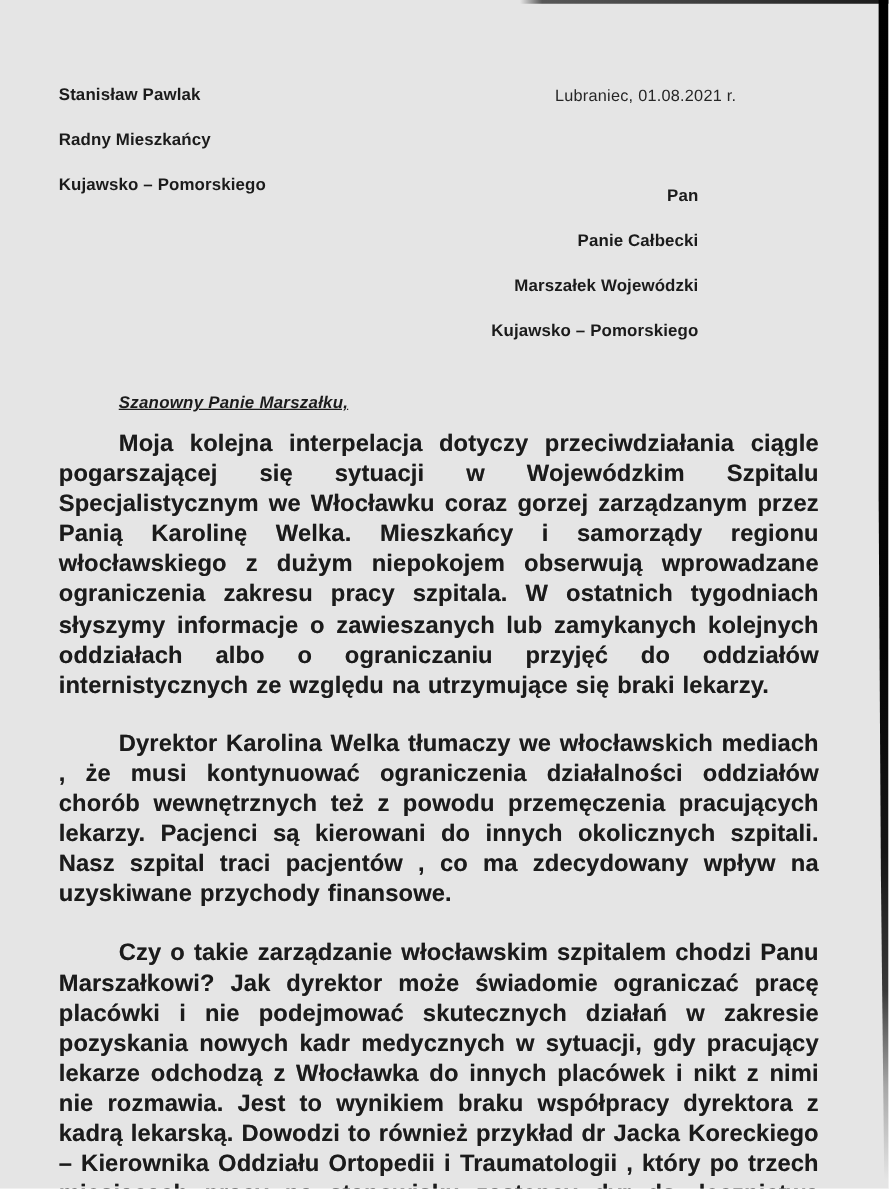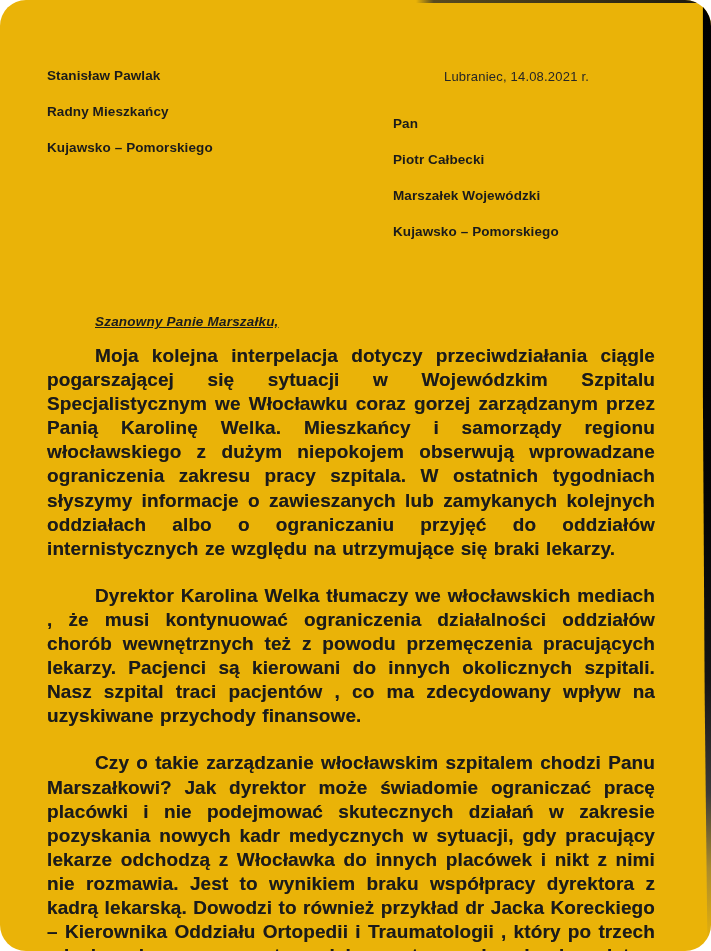--- a/index.html
+++ b/index.html
@@ -4,25 +4,24 @@
 <style>
   html, body {
     margin: 0;
     padding: 0;
     background: #ffffff;
   }
   .page {
     position: relative;
     width: 711px;
     height: 951px;
-    background: #eab308;
+    background: #e5e5e5;
     overflow: hidden;
     font-family: "Liberation Sans", "DejaVu Sans", sans-serif;
     color: #1b1b1b;
-    border-radius: 26px;
   }
   
   .artifact-top {
     position: absolute;
     left: 416px; top: 0;
     width: 295px; height: 3px;
     background: linear-gradient(to right, rgba(40,40,40,0) 0%, rgba(40,40,40,0.75) 6%, rgba(25,25,25,0.85) 60%, rgba(15,15,15,0.95) 100%);
   }
   .artifact-right {
     position: absolute;
@@ -46,21 +45,21 @@
   .dateline {
     position: absolute;
     left: 444px; top: 69px;
     font-size: 13px;
     font-weight: 400;
     color: #262626;
     letter-spacing: 0.2px;
   }
   .recipient {
     position: absolute;
-    left: 393px; top: 115px;
+    left: 393px; top: 148px; text-align: right;
   }
   .salutation {
     position: absolute;
     left: 95px; top: 314px;
     font-size: 13.5px;
     font-weight: 700;
     font-style: italic;
     letter-spacing: 0.2px;
     text-decoration: underline;
   }
@@ -94,25 +93,25 @@
 
   <div class="artifact-top"></div>
   <div class="artifact-right"></div>
 
   <div class="sender">
     <p>Stanisław Pawlak</p>
     <p>Radny Mieszkańcy</p>
     <p>Kujawsko – Pomorskiego</p>
   </div>
 
-  <div class="dateline">Lubraniec, 14.08.2021 r.</div>
+  <div class="dateline">Lubraniec, 01.08.2021 r.</div>
 
   <div class="recipient">
     <p>Pan</p>
-    <p>Piotr Całbecki</p>
+    <p>Panie Całbecki</p>
     <p>Marszałek Wojewódzki</p>
     <p>Kujawsko – Pomorskiego</p>
   </div>
 
   <div class="salutation">Szanowny Panie Marszałku,</div>
 
   <div class="letter-body">
     <p class="para">Moja kolejna interpelacja dotyczy przeciwdziałania ciągle pogarszającej się sytuacji w Wojewódzkim Szpitalu Specjalistycznym we Włocławku coraz gorzej zarządzanym przez Panią Karolinę Welka. Mieszkańcy i samorządy regionu włocławskiego z dużym niepokojem obserwują wprowadzane ograniczenia zakresu pracy szpitala. W ostatnich tygodniach słyszymy informacje o zawieszanych lub zamykanych kolejnych oddziałach albo o ograniczaniu przyjęć do oddziałów internistycznych ze względu na utrzymujące się braki lekarzy.</p>
     <p class="para">Dyrektor Karolina Welka tłumaczy we włocławskich mediach , że musi kontynuować ograniczenia działalności oddziałów chorób wewnętrznych też z powodu przemęczenia pracujących lekarzy. Pacjenci są kierowani do innych okolicznych szpitali. Nasz szpital traci pacjentów , co ma zdecydowany wpływ na uzyskiwane przychody finansowe.</p>
     <p class="para"><span>Czy o takie zarządzanie włocławskim szpitalem chodzi Panu Marszałkowi? Jak dyrektor może świadomie ograniczać pracę placówki i nie podejmować skutecznych działań w zakresie pozyskania nowych kadr medycznych w sytuacji, gdy pracujący lekarze odchodzą z Włocławka do innych placówek i nikt z nimi nie rozmawia. Jest to wynikiem braku współpracy dyrektora z kadrą lekarską. Dowodzi to również przykład dr Jacka Koreckiego – Kierownika Oddziału Ortopedii i Traumatologii , który po trzech miesiącach pracy na stanowisku zastępcy dyr ds. lecznictwa złożył rezygnację z zajmowanego stanowiska , a następnie został w trybie natychmiastowym zwolniony z pracy. Dlaczego ? Czyżby jako wieloletni lekarz i ordynator zbyt dużo wiedział ? Przecież Pan Marszałek w uzupełnieniu do odpowiedzi na moją interpelację 10 maja 2021 roku napisał : </span><span class="quote">„ Sądzę , że wprowadzone zmiany zaczną być niebawem widoczne ”</span><span> My we Włocławku widzimy właśnie co się dzieje dalej. Niestety, obecnie Wojewódzki Szpital Specjalistyczny we Włocławku systematycznie traci status szpitala wojewódzkiego i staje się szpitalem powiatowym – miejskim.</span></p>

